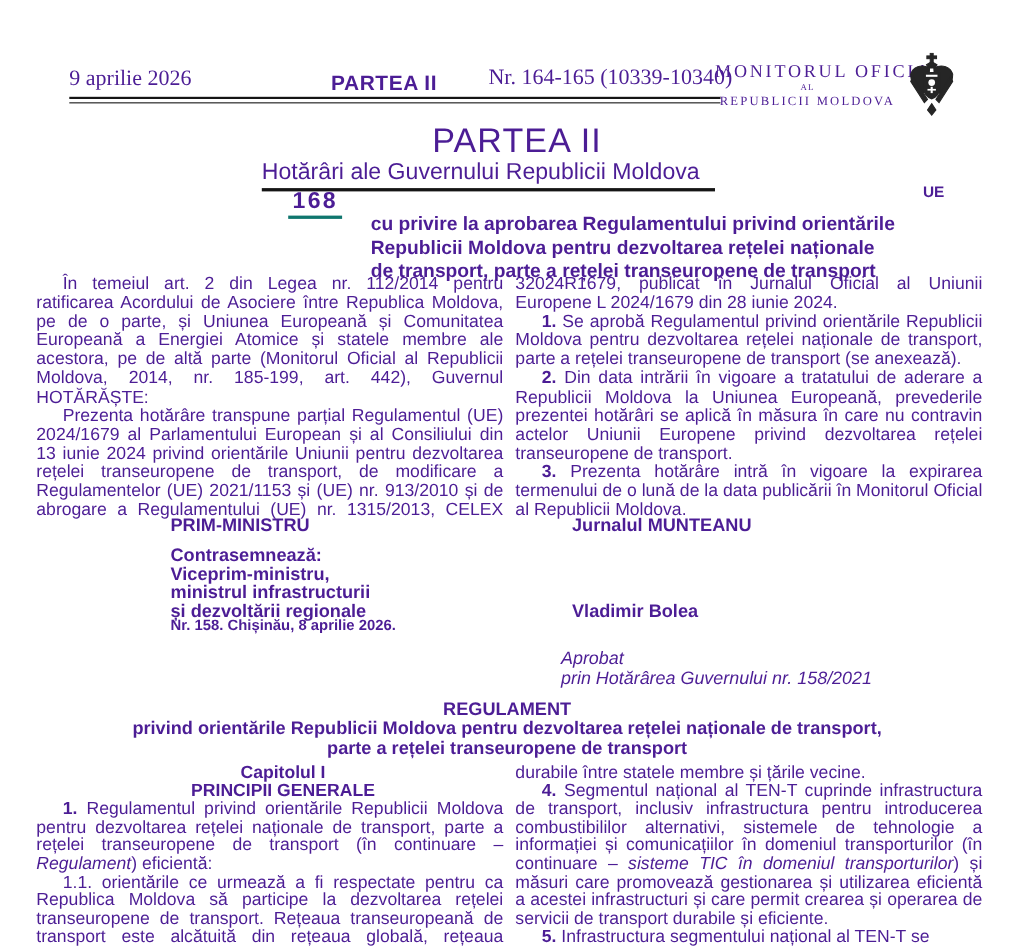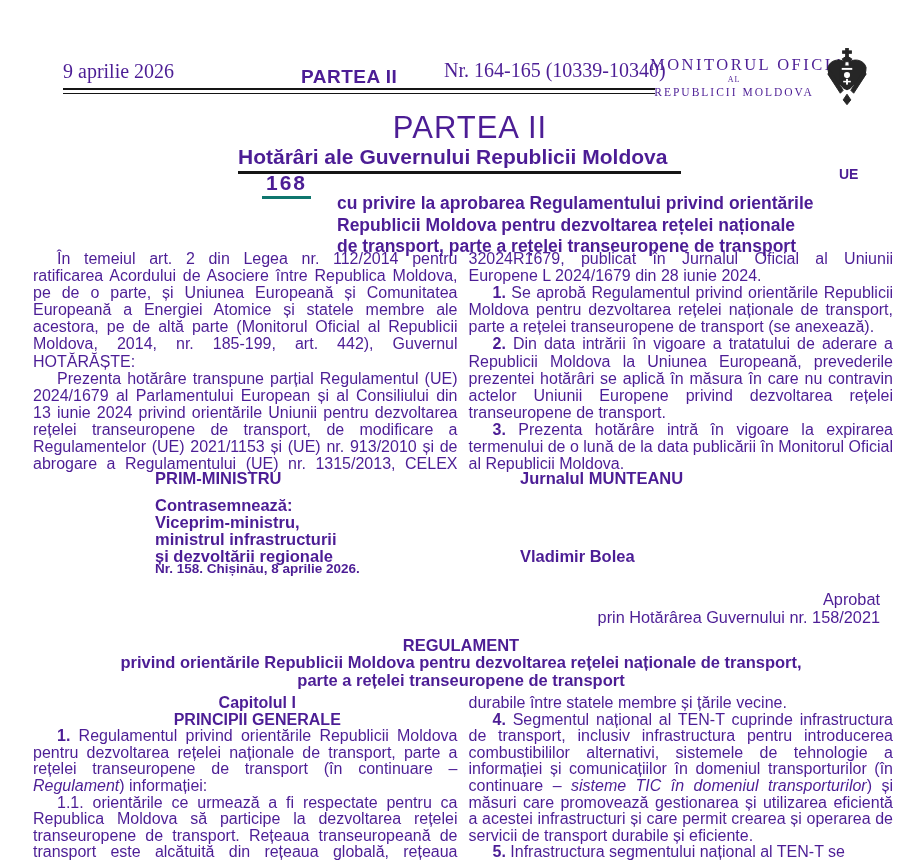--- a/index.html
+++ b/index.html
@@ -17,21 +17,21 @@
   .h-m1{font-size:16.5px;letter-spacing:2.5px;white-space:nowrap;}
   .h-m2{font-size:8px;letter-spacing:1px;margin-top:2px;}
   .h-m3{font-size:11.5px;letter-spacing:2px;margin-top:3px;white-space:nowrap;}
   .h-rule{position:absolute;left:63px;top:88px;width:592px;height:3px;
           border-top:2px solid #151515;border-bottom:1px solid #151515;}
   .h-arms{position:absolute;left:826px;top:48px;width:42px;height:58px;}
 
   
   .t-part{position:absolute;left:0;top:110px;width:940px;text-align:center;
           font-size:31px;letter-spacing:1px;}
-  .t-heading{position:absolute;left:238px;top:145px;font-size:21px;font-weight:700;
+  .t-heading{position:absolute;left:238px;top:145px;font-size:21px;font-weight:400;
              border-bottom:3px solid #151515;padding:0 14px 2px 0;}
   .t-number{position:absolute;left:262px;top:171px;font-size:21px;font-weight:700;
             letter-spacing:2px;border-bottom:3px solid #0f766e;padding:0 4px 1px 4px;}
   .t-acttype{position:absolute;left:337px;top:170px;font-size:21.5px;font-weight:700;letter-spacing:8px;}
   .t-ue{position:absolute;left:839px;top:166px;font-size:14px;font-weight:700;}
   .t-subject{position:absolute;left:337px;top:193px;width:540px;font-size:17.5px;
              font-weight:700;line-height:21.5px;}
 
   
   .preamble{position:absolute;left:33px;top:250px;width:860px;height:224px;
@@ -41,22 +41,22 @@
 
   
   .sig{position:absolute;left:155px;top:470px;width:620px;font-size:16.5px;
        font-weight:700;line-height:17px;}
   .sig-row{display:flex;}
   .sig-left{width:365px;}
   .sig-gap{margin-bottom:10px;}
   .sig-note{position:absolute;left:155px;top:561px;font-size:13.5px;font-weight:700;}
 
   
-  .approval{position:absolute;left:510px;top:591px;width:370px;text-align:right;
-            font-size:16.3px;line-height:17.6px;}
+  .approval{position:absolute;left:510px;top:591px;width:370px;text-align:left;
+            font-size:16.3px;line-height:17.6px;font-style:italic;}
 
   
   .reg-head{position:absolute;left:0;top:637px;width:922px;text-align:center;
             font-size:16.5px;font-weight:700;line-height:17.4px;}
 
   
   .chapter{position:absolute;left:33px;top:695px;width:860px;display:flex;gap:11px;
            font-size:16px;line-height:16.6px;text-align:justify;}
   .chap-col{width:424.5px;}
   .chap-h{text-align:center;font-weight:700;text-indent:0;}
@@ -144,21 +144,21 @@
   <div class="reg-head">
     <div>REGULAMENT</div>
     <div>privind orientările Republicii Moldova pentru dezvoltarea rețelei naționale de transport,</div>
     <div>parte a rețelei transeuropene de transport</div>
   </div>
 
   <div class="chapter">
     <div class="chap-col">
       <p class="chap-h">Capitolul I</p>
       <p class="chap-h">PRINCIPII GENERALE</p>
-      <p><span class="b">1. </span><span>Regulamentul privind orientările Republicii Moldova pentru dezvoltarea rețelei naționale de transport, parte a rețelei transeuropene de transport (în continuare – </span><span class="i">Regulament</span><span>) informației:</span></p>
+      <p><span class="b">1. </span><span>Regulamentul privind orientările Republicii Moldova pentru dezvoltarea rețelei naționale de transport, parte a rețelei transeuropene de transport (în continuare – </span><span class="i">Regulament</span><span>) eficientă:</span></p>
       <p><span>1.1. orientările ce urmează a fi respectate pentru ca Republica Moldova să participe la dezvoltarea rețelei transeuropene de transport. Rețeaua transeuropeană de transport este alcătuită din rețeaua globală, rețeaua centrală</span></p>
     </div>
     <div class="chap-col">
       <p class="noindent"><span>durabile între statele membre și țările vecine.</span></p>
       <p><span class="b">4. </span><span>Segmentul național al TEN-T cuprinde infrastructura de transport, inclusiv infrastructura pentru introducerea combustibililor alternativi, sistemele de tehnologie a informației și comunicațiilor în domeniul transporturilor (în continuare – </span><span class="i">sisteme TIC în domeniul transporturilor</span><span>) și măsuri care promovează gestionarea și utilizarea eficientă a acestei infrastructuri și care permit crearea și operarea de servicii de transport durabile și eficiente.</span></p>
       <p><span class="b">5. </span><span>Infrastructura segmentului național al TEN-T se</span></p>
     </div>
   </div>
 
 </div>

